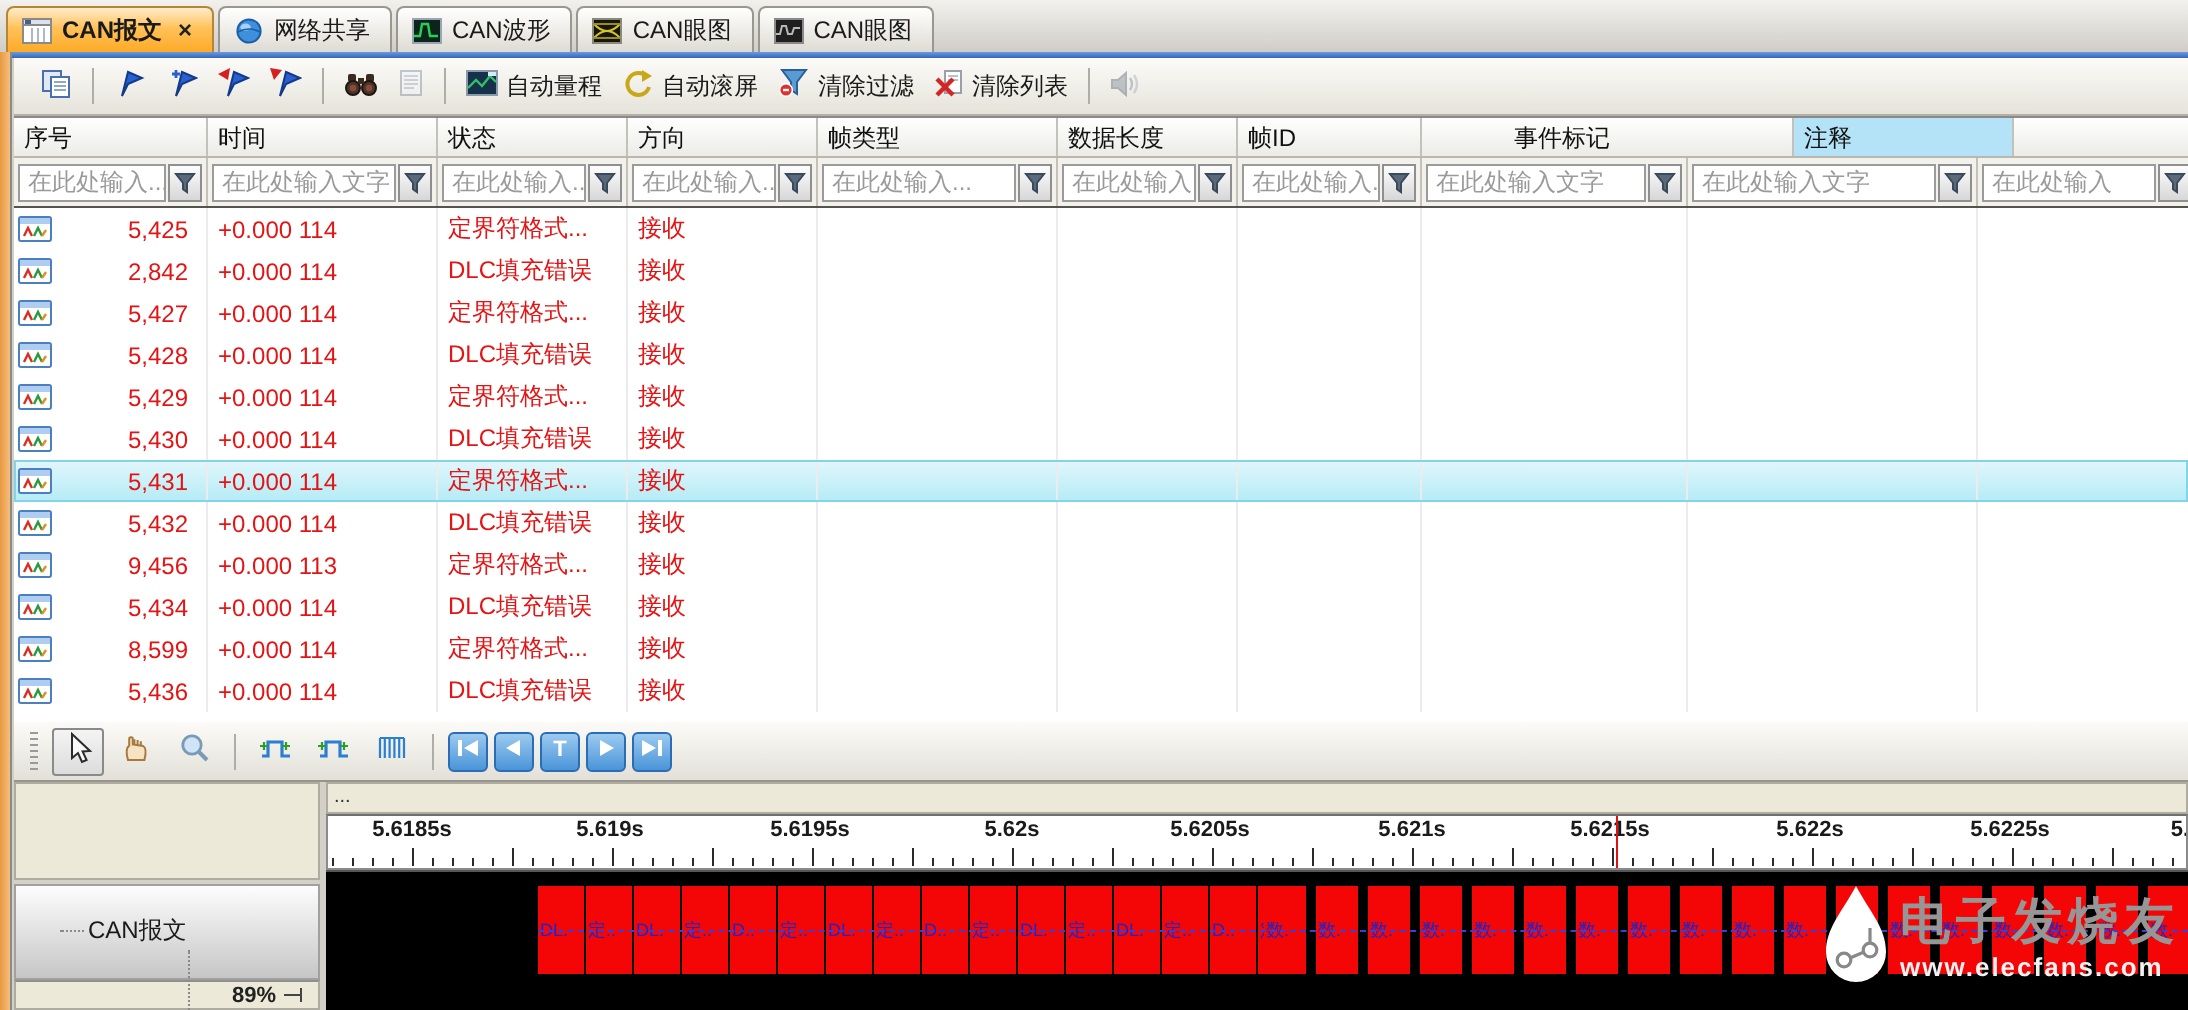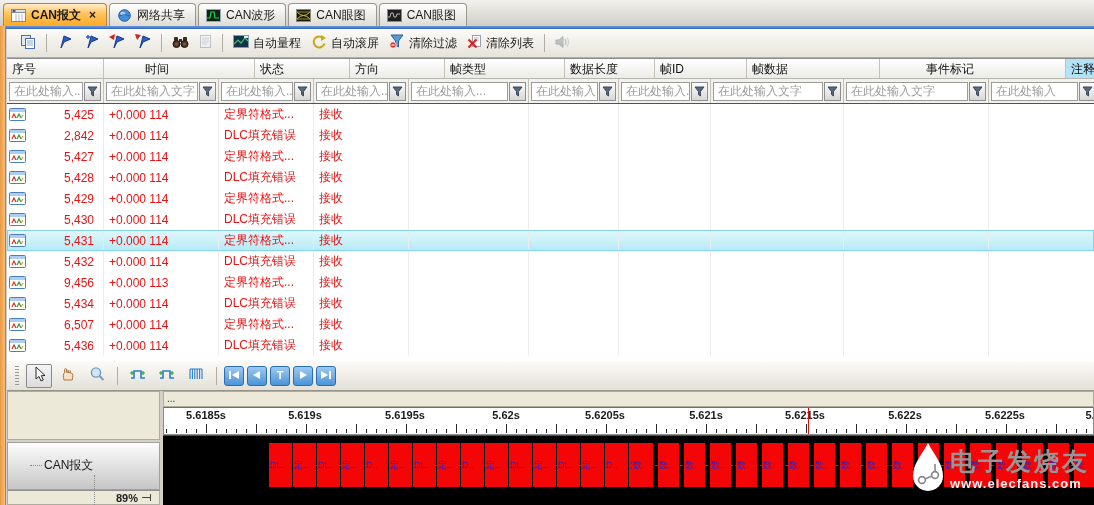--- a/index.html
+++ b/index.html
@@ -243,27 +243,26 @@
             <polygon points="1,5 4,5 8,1.5 8,12.5 4,9 1,9" fill="#8a949e" stroke="#6a7480"></polygon>
             <path d="M10,4 Q12,7 10,10" stroke="#8a949e" fill="none" stroke-width="1.2"></path>
             <path d="M12,2.5 Q15,7 12,11.5" stroke="#aab2ba" fill="none" stroke-width="1.2"></path>
           </svg></span>
       </div>
   </div>
 
   <div class="mtable content-pad">
     <div class="thead" id="thead">
         <div class="hcell" style="width: 97px;">序号</div>
-        <div class="hcell" style="width: 115px; margin-left: 36px;">时间</div>
+        <div class="hcell" style="width: 115px;">时间</div>
         <div class="hcell" style="width: 95px;">状态</div>
         <div class="hcell" style="width: 95px;">方向</div>
         <div class="hcell" style="width: 120px;">帧类型</div>
         <div class="hcell" style="width: 90px;">数据长度</div>
         <div class="hcell" style="width: 92px;">帧ID</div>
-        <div class="hcell" style="width: 133px;">帧数据</div>
         <div class="hcell" style="width: 145px; margin-left: 41px;">事件标记</div>
         <div class="hcell hl" style="width: 110px;">注释</div>
       </div>
     <div class="tfilter" id="tfilter">
         <div class="fcell" style="width: 97px;">
           <div class="fbox">在此处输入...</div>
           <div class="fbtn">
             <svg id="funnel-gray-icon" width="11" height="11" viewBox="0 0 11 11">
               <polygon points="1,1 10,1 6.5,5.5 6.5,10 4.5,8.6 4.5,5.5" fill="#5a6a7a" stroke="#3a4a5a"></polygon>
             </svg>
@@ -555,21 +554,21 @@
         </div>
         <div class="trow">
           <div class="tcell c0" style="width: 97px;">
             <div style="line-height: 0;"><svg id="msg-icon" width="17" height="13" viewBox="0 0 17 13">
                 <rect x="0.5" y="0.5" width="16" height="12" rx="1" fill="#ffffff" stroke="#4a7fc0"></rect>
                 <rect x="1" y="1" width="15" height="3" fill="#aecdf0"></rect>
                 <polyline points="3,10 5,6 7,10" stroke="#d83020" fill="none" stroke-width="1.2"></polyline>
                 <polyline points="8,10 10,6 12,10" stroke="#2a9a3a" fill="none" stroke-width="1.2"></polyline>
                 <polyline points="12,10 14,7" stroke="#e09020" fill="none" stroke-width="1.2"></polyline>
               </svg></div>
-            <div class="seq">6,507</div>
+            <div class="seq">8,599</div>
           </div>
           <div class="tcell pad" style="width: 115px;">+0.000 114</div>
           <div class="tcell pad" style="width: 95px;">定界符格式...</div>
           <div class="tcell pad" style="width: 95px;">接收</div>
           <div class="tcell pad" style="width: 120px;"></div>
           <div class="tcell pad" style="width: 90px;"></div>
           <div class="tcell pad" style="width: 92px;"></div>
           <div class="tcell pad" style="width: 133px;"></div>
           <div class="tcell pad" style="width: 145px;"></div>
           <div class="tcell pad" style="width: 110px;"></div>

